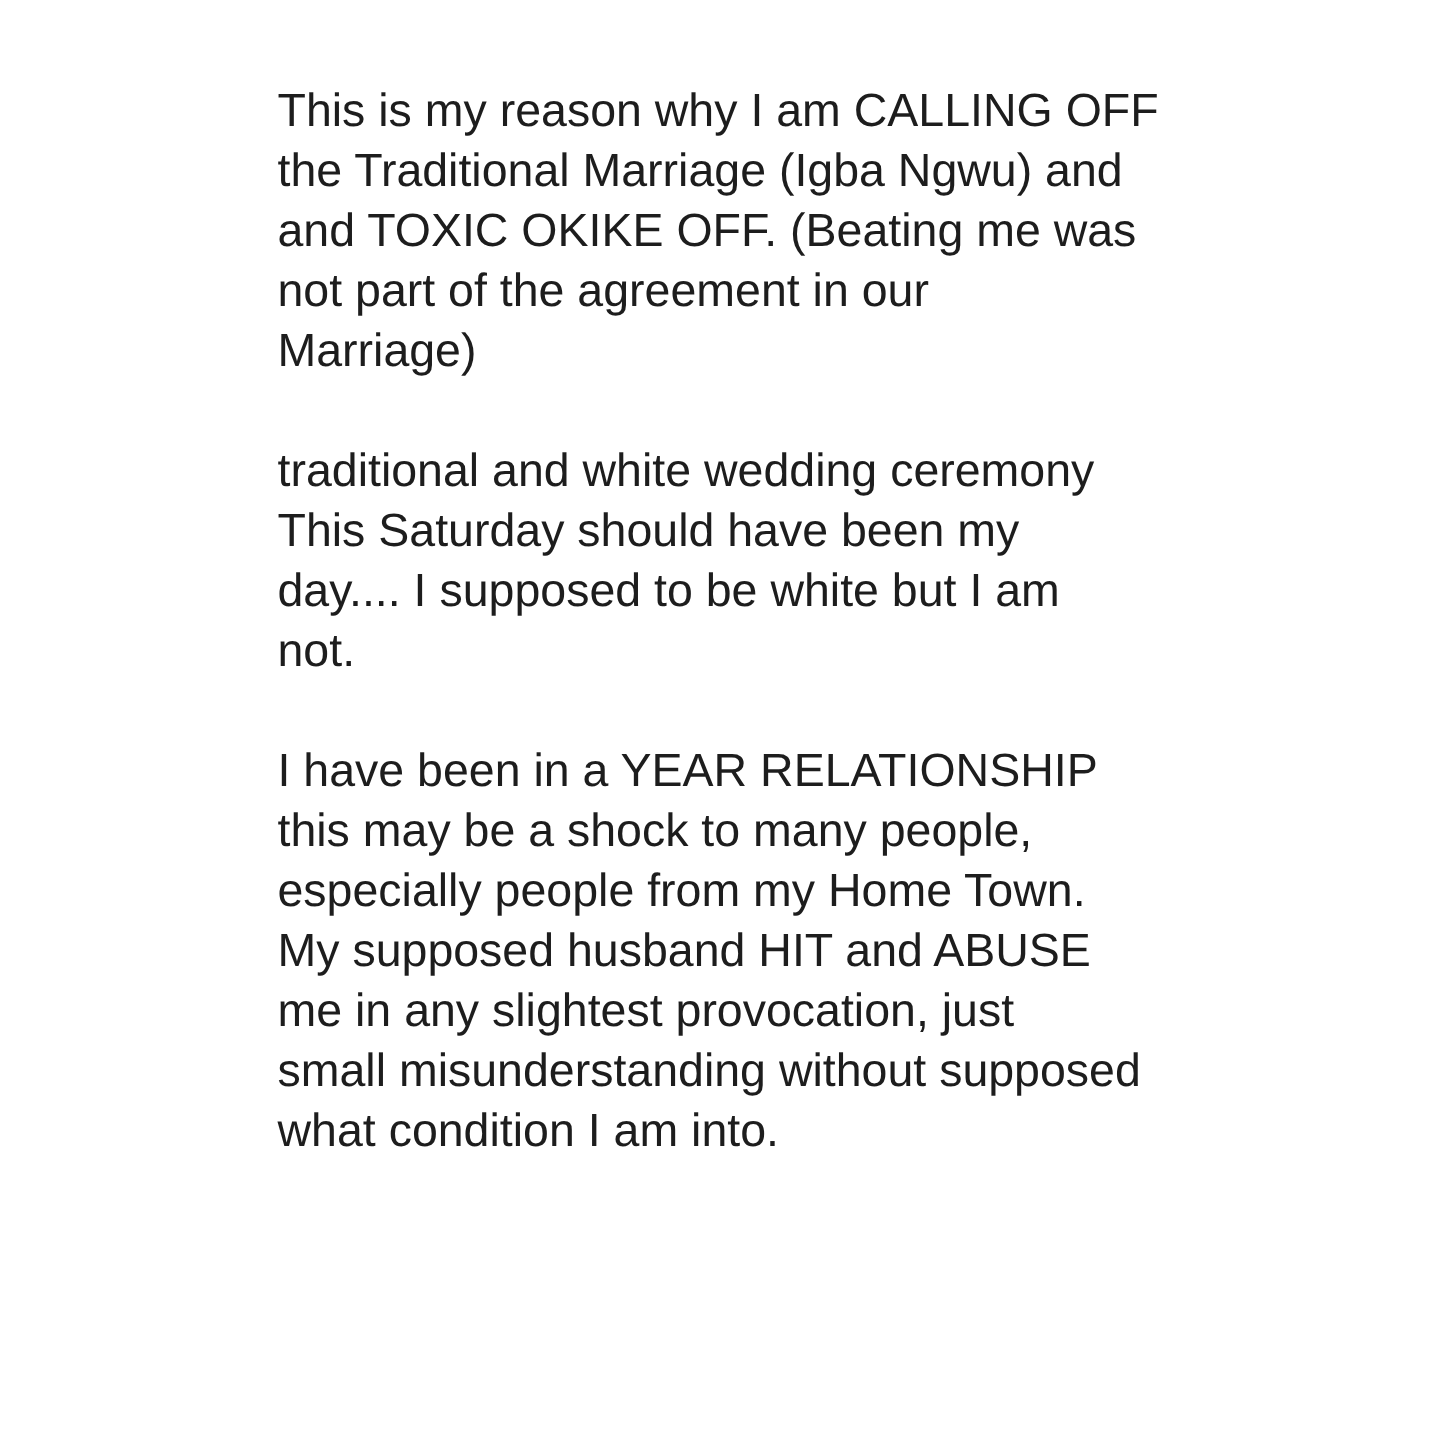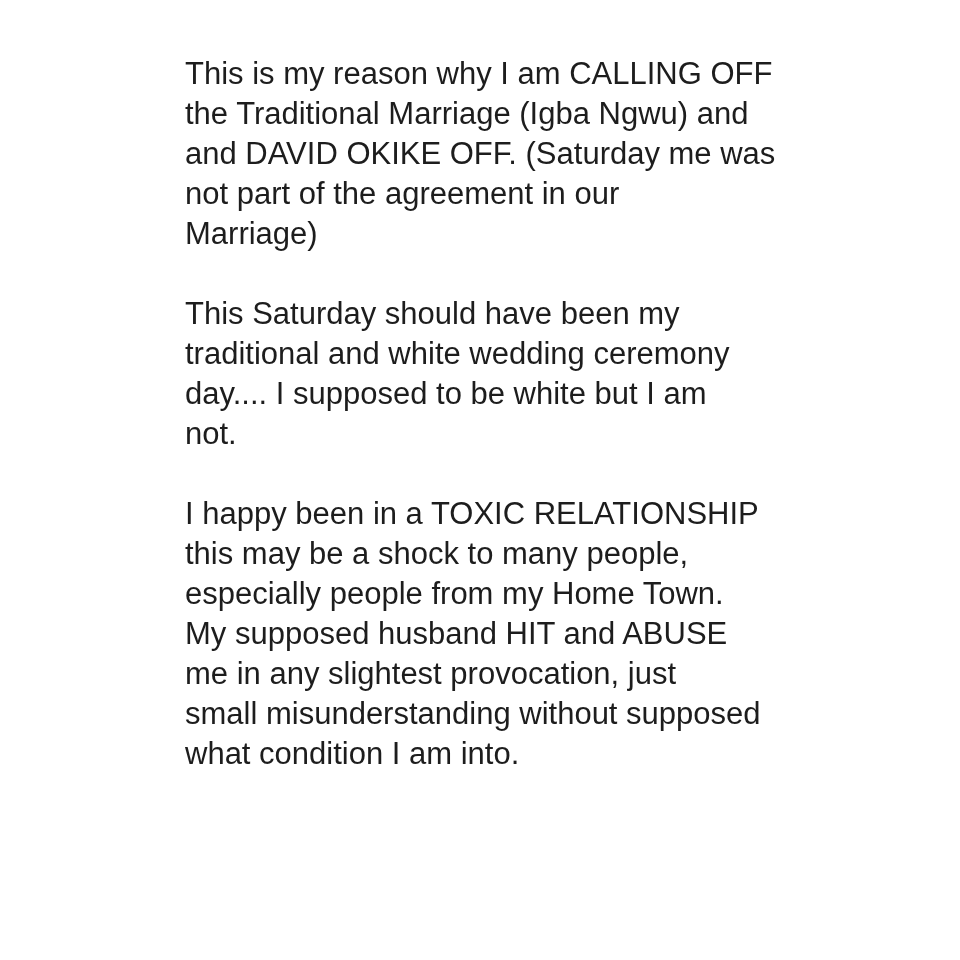--- a/index.html
+++ b/index.html
@@ -37,35 +37,35 @@
 </style>
 </head>
 <body>
 
 <div class="page">
   <div class="text-block">
 
     <div class="paragraph">
       <div class="line">This is my reason why I am CALLING OFF</div>
       <div class="line">the Traditional Marriage (Igba Ngwu) and</div>
-      <div class="line">and DAVID OKIKE OFF. (Saturday me was</div>
+      <div class="line">and TOXIC OKIKE OFF. (Beating me was</div>
       <div class="line">not part of the agreement in our</div>
       <div class="line">Marriage)</div>
     </div>
 
     <div class="paragraph">
+      <div class="line">traditional and white wedding ceremony</div>
       <div class="line">This Saturday should have been my</div>
-      <div class="line">traditional and white wedding ceremony</div>
       <div class="line">day.... I supposed to be white but I am</div>
       <div class="line">not.</div>
     </div>
 
 
     <div class="paragraph">
-      <div class="line">I happy been in a TOXIC RELATIONSHIP</div>
+      <div class="line">I have been in a YEAR RELATIONSHIP</div>
       <div class="line">this may be a shock to many people,</div>
       <div class="line">especially people from my Home Town.</div>
       <div class="line">My supposed husband HIT and ABUSE</div>
       <div class="line">me in any slightest provocation, just</div>
       <div class="line">small misunderstanding without supposed</div>
       <div class="line">what condition I am into.</div>
     </div>
 
   </div>
 </div>

